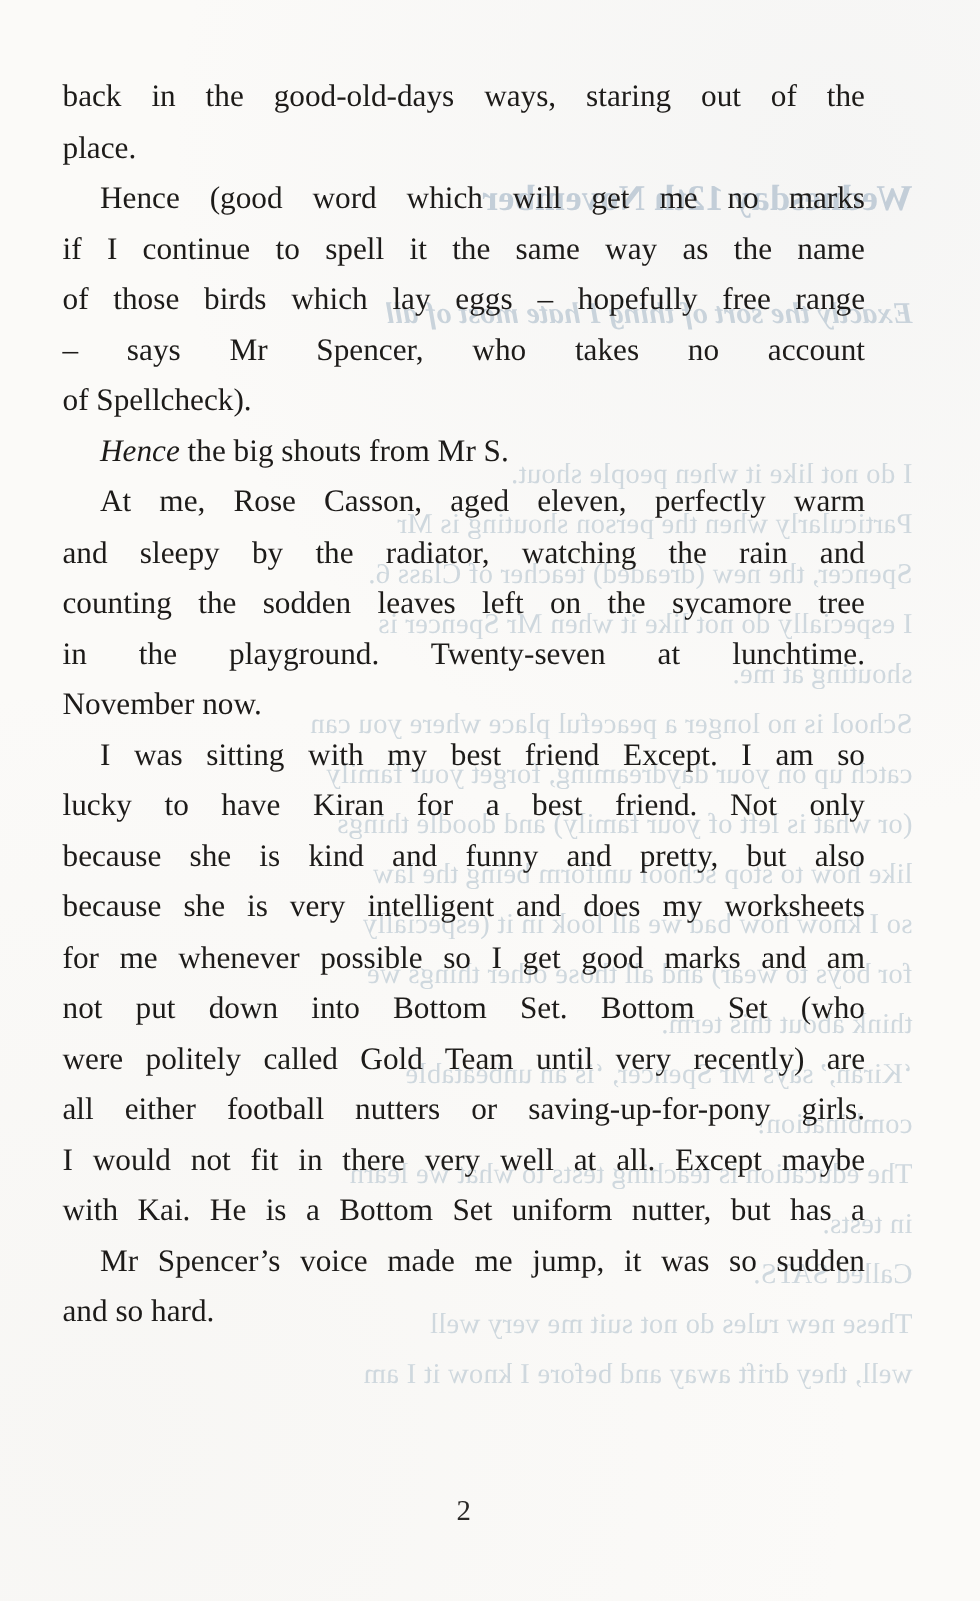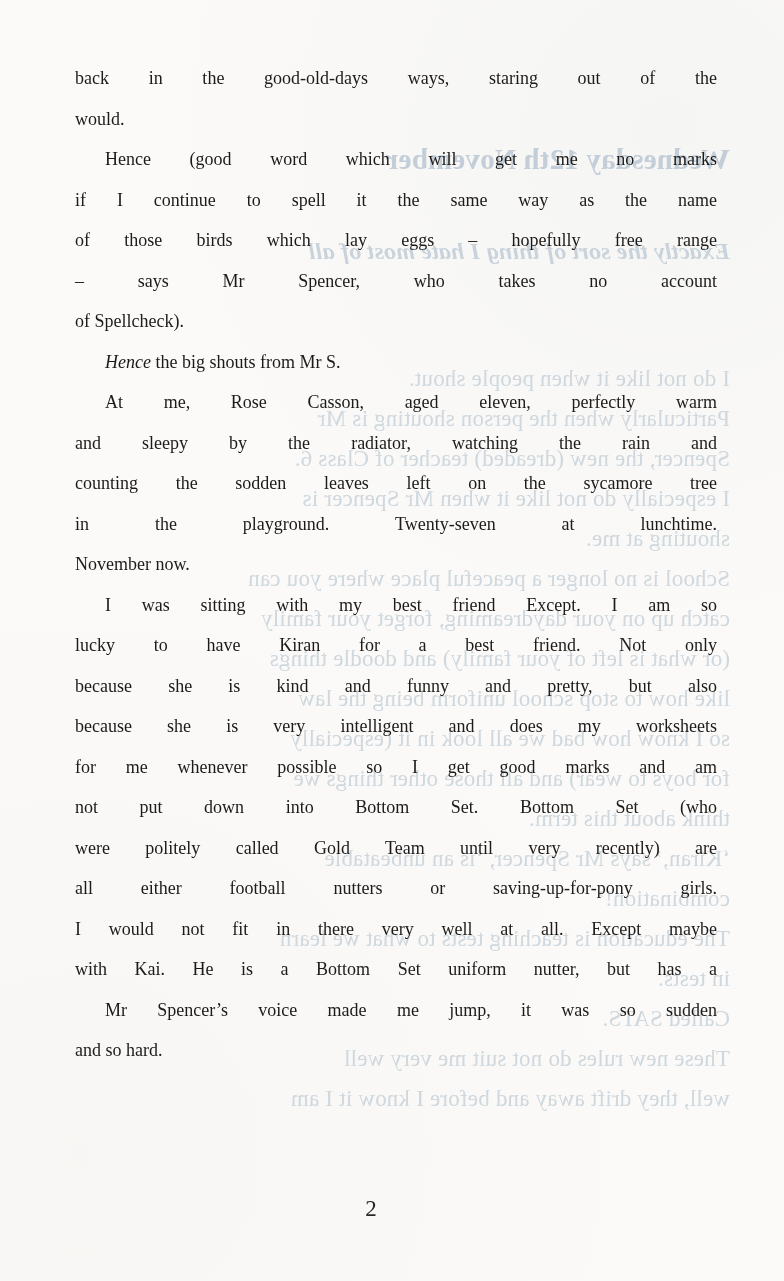--- a/index.html
+++ b/index.html
@@ -43,22 +43,21 @@
     font-weight: bold;
     font-style: italic;
     color: #c9d3db;
   }
   
   .text-block {
     position: absolute;
     left: 50px; top: 58px;
     width: 642px;
     color: #1d1b19;
-    font-size: 18px;
-    margin-left: 25px;
+    font-size: 25px;
   }
   .line {
     height: 40.5px;
     line-height: 40.5px;
     text-align: left;
     white-space: normal;
   }
   .line.justify {
     text-align: justify;
     text-align-last: justify;
@@ -96,21 +95,21 @@
       <div class="ghost-line" style="top: 846px;">‘Kiran,’ says Mr Spencer, ‘is an unbeatable</div>
       <div class="ghost-line" style="top: 886px;">combination!’</div>
       <div class="ghost-line" style="top: 926px;">The education is teaching tests to what we learn</div>
       <div class="ghost-line" style="top: 966px;">in tests.</div>
       <div class="ghost-line" style="top: 1006px;">Called SATS.</div>
       <div class="ghost-line" style="top: 1046px;">These new rules do not suit me very well</div>
       <div class="ghost-line" style="top: 1086px;">well, they drift away and before I know it I am</div>
     </div>
   <div class="text-block" id="text-block">
       <div class="line justify">back in the good-old-days ways, staring out of the</div>
-      <div class="line">would.</div>
+      <div class="line">place.</div>
       <div class="line justify indent">Hence (good word which will get me no marks</div>
       <div class="line justify">if I continue to spell it the same way as the name</div>
       <div class="line justify">of those birds which lay eggs – hopefully free range</div>
       <div class="line justify">– says Mr Spencer, who takes no account</div>
       <div class="line">of Spellcheck).</div>
       <div class="line indent"><em>Hence</em><span> the big shouts from Mr S.</span></div>
       <div class="line justify indent">At me, Rose Casson, aged eleven, perfectly warm</div>
       <div class="line justify">and sleepy by the radiator, watching the rain and</div>
       <div class="line justify">counting the sodden leaves left on the sycamore tree</div>
       <div class="line justify">in the playground. Twenty-seven at lunchtime.</div>

